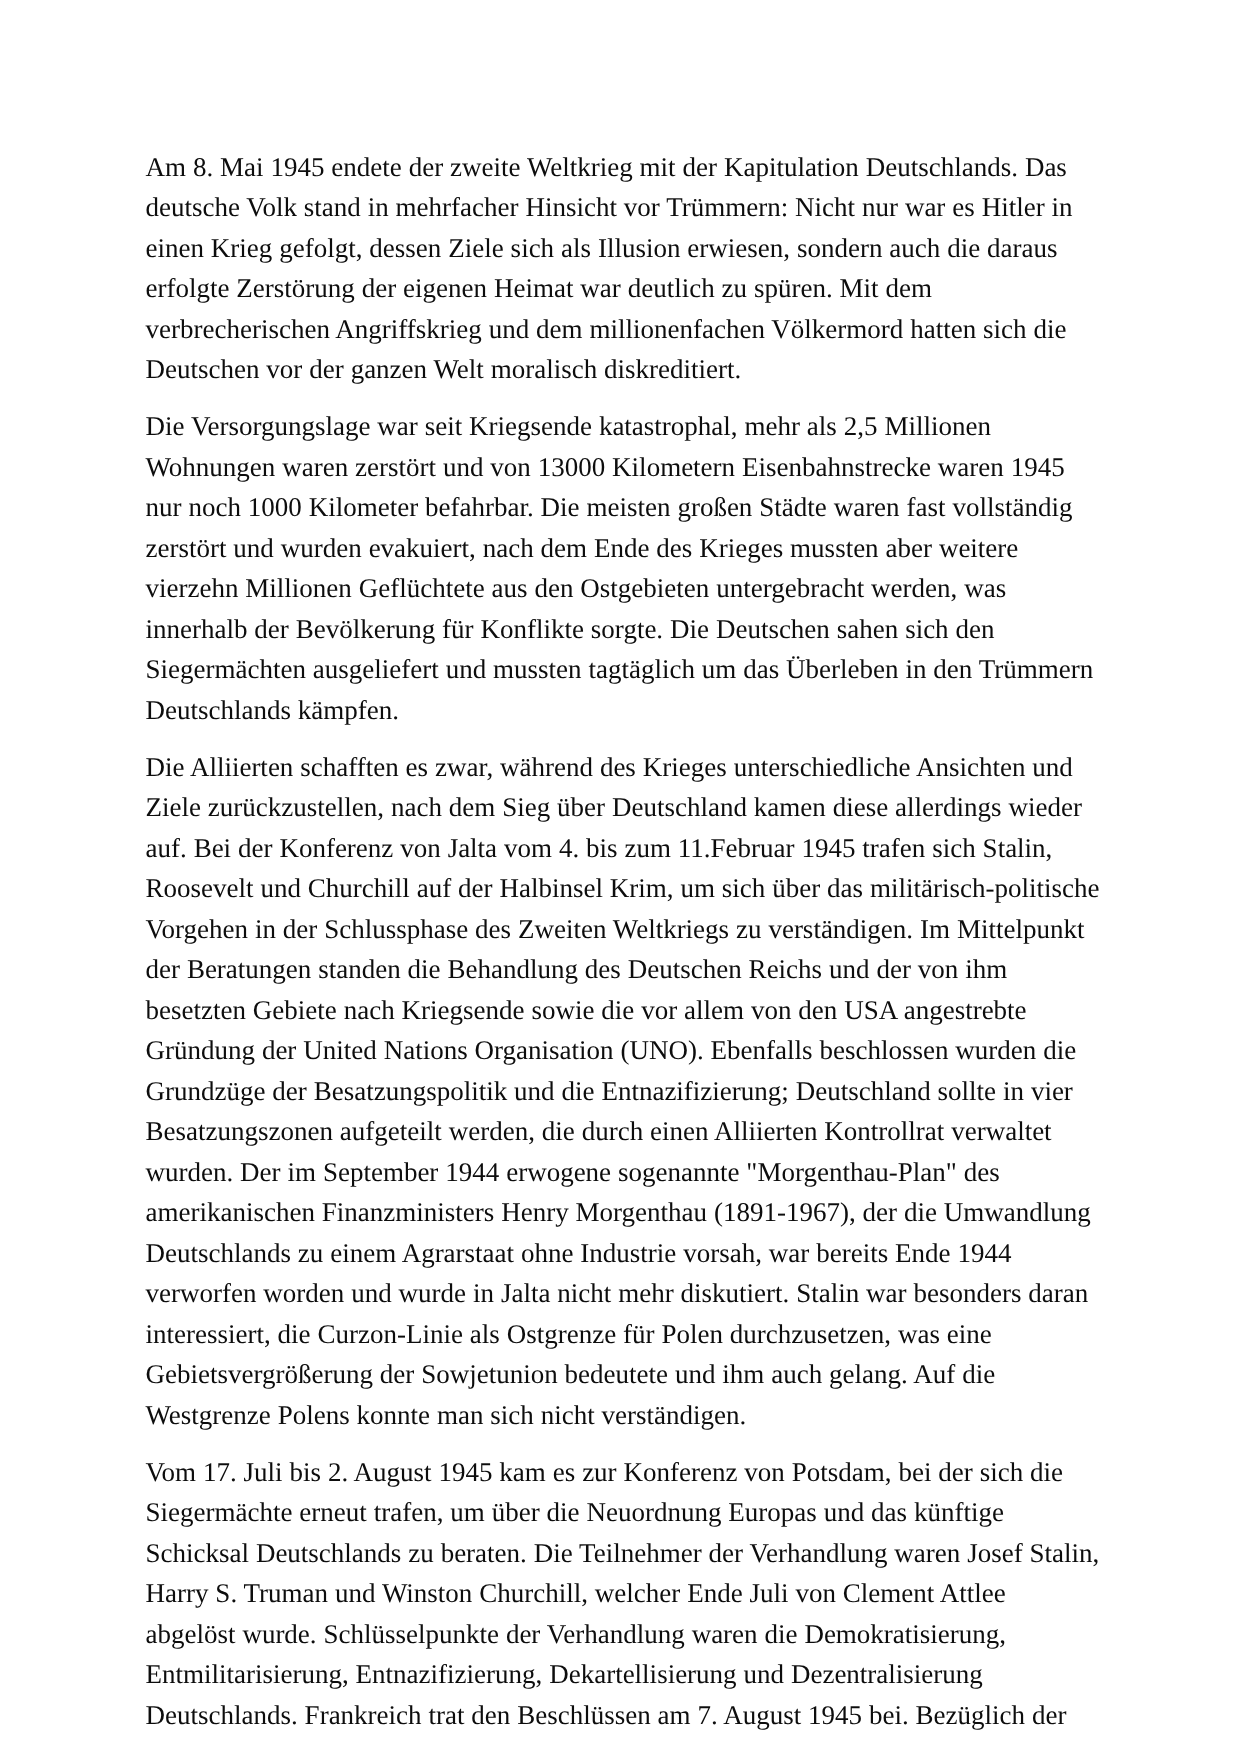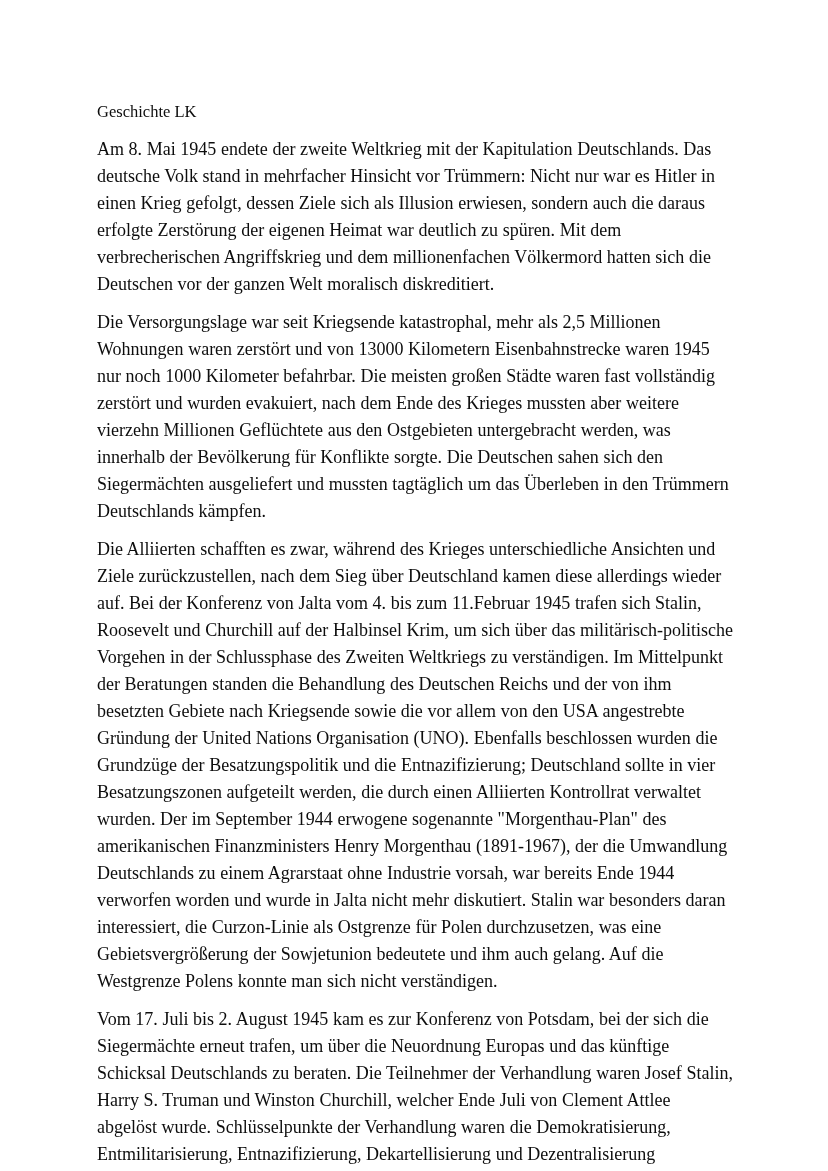--- a/index.html
+++ b/index.html
@@ -48,19 +48,18 @@
   }
   .para:last-child {
     margin-bottom: 12px;
   }
 </style>
 </head>
 <body>
 
 <div class="page">
   <div class="content">
-    <div class="doc-title">Geschichte LK</div>
     <p class="para">Am 8. Mai 1945 endete der zweite Weltkrieg mit der Kapitulation Deutschlands. Das deutsche Volk stand in mehrfacher Hinsicht vor Trümmern: Nicht nur war es Hitler in einen Krieg gefolgt, dessen Ziele sich als Illusion erwiesen, sondern auch die daraus erfolgte Zerstörung der eigenen Heimat war deutlich zu spüren. Mit dem verbrecherischen Angriffskrieg und dem millionenfachen Völkermord hatten sich die Deutschen vor der ganzen Welt moralisch diskreditiert.</p>
     <p class="para">Die Versorgungslage war seit Kriegsende katastrophal, mehr als 2,5 Millionen Wohnungen waren zerstört und von 13000 Kilometern Eisenbahnstrecke waren 1945 nur noch 1000 Kilometer befahrbar. Die meisten großen Städte waren fast vollständig zerstört und wurden evakuiert, nach dem Ende des Krieges mussten aber weitere vierzehn Millionen Geflüchtete aus den Ostgebieten untergebracht werden, was innerhalb der Bevölkerung für Konflikte sorgte. Die Deutschen sahen sich den Siegermächten ausgeliefert und mussten tagtäglich um das Überleben in den Trümmern Deutschlands kämpfen.</p>
     <p class="para">Die Alliierten schafften es zwar, während des Krieges unterschiedliche Ansichten und Ziele zurückzustellen, nach dem Sieg über Deutschland kamen diese allerdings wieder auf. Bei der Konferenz von Jalta vom 4. bis zum 11.Februar 1945 trafen sich Stalin, Roosevelt und Churchill auf der Halbinsel Krim, um sich über das militärisch-politische Vorgehen in der Schlussphase des Zweiten Weltkriegs zu verständigen. Im Mittelpunkt der Beratungen standen die Behandlung des Deutschen Reichs und der von ihm besetzten Gebiete nach Kriegsende sowie die vor allem von den USA angestrebte Gründung der United Nations Organisation (UNO). Ebenfalls beschlossen wurden die Grundzüge der Besatzungspolitik und die Entnazifizierung; Deutschland sollte in vier Besatzungszonen aufgeteilt werden, die durch einen Alliierten Kontrollrat verwaltet wurden. Der im September 1944 erwogene sogenannte "Morgenthau-Plan" des amerikanischen Finanzministers Henry Morgenthau (1891-1967), der die Umwandlung Deutschlands zu einem Agrarstaat ohne Industrie vorsah, war bereits Ende 1944 verworfen worden und wurde in Jalta nicht mehr diskutiert. Stalin war besonders daran interessiert, die Curzon-Linie als Ostgrenze für Polen durchzusetzen, was eine Gebietsvergrößerung der Sowjetunion bedeutete und ihm auch gelang. Auf die Westgrenze Polens konnte man sich nicht verständigen.</p>
     <p class="para">Vom 17. Juli bis 2. August 1945 kam es zur Konferenz von Potsdam, bei der sich die Siegermächte erneut trafen, um über die Neuordnung Europas und das künftige Schicksal Deutschlands zu beraten. Die Teilnehmer der Verhandlung waren Josef Stalin, Harry S. Truman und Winston Churchill, welcher Ende Juli von Clement Attlee abgelöst wurde. Schlüsselpunkte der Verhandlung waren die Demokratisierung, Entmilitarisierung, Entnazifizierung, Dekartellisierung und Dezentralisierung Deutschlands. Frankreich trat den Beschlüssen am 7. August 1945 bei. Bezüglich der</p>
   </div>
 </div>
 
 </body></html>

